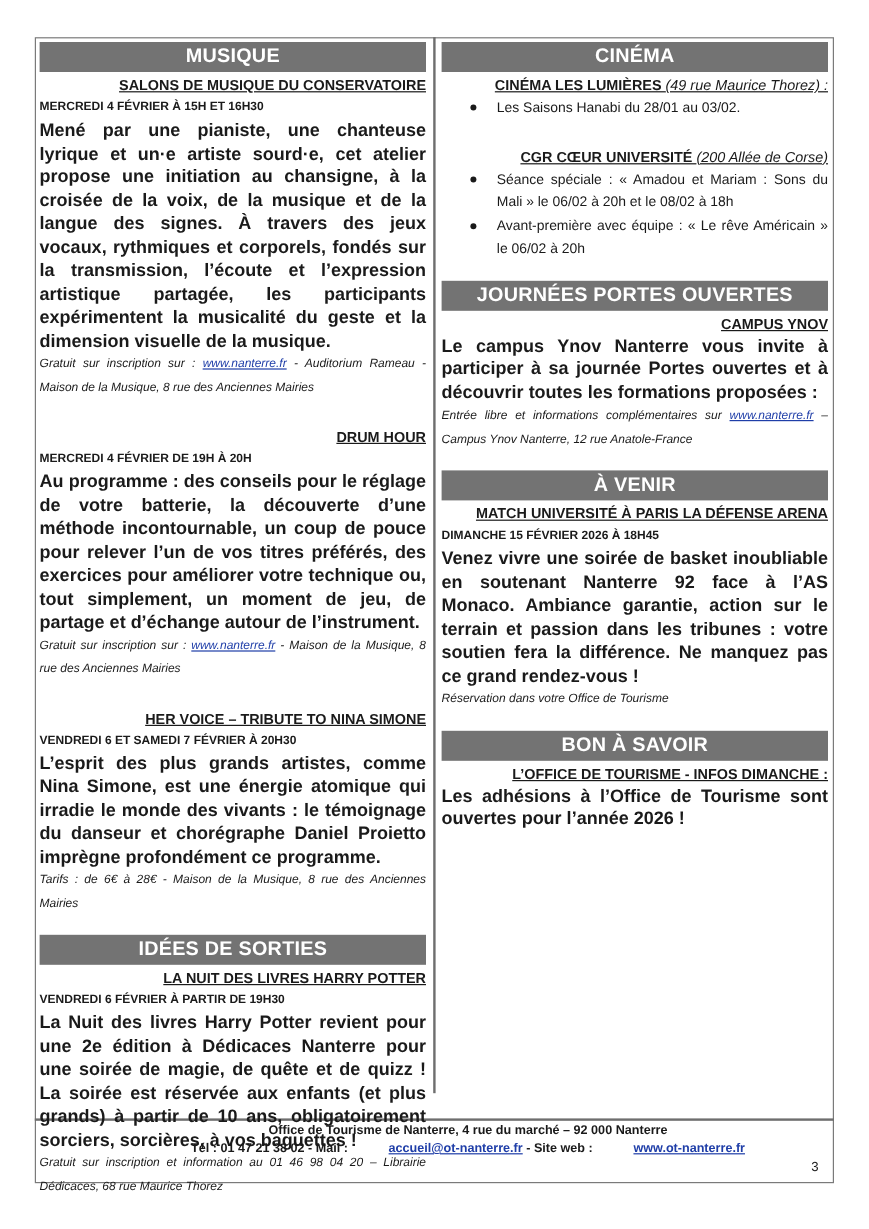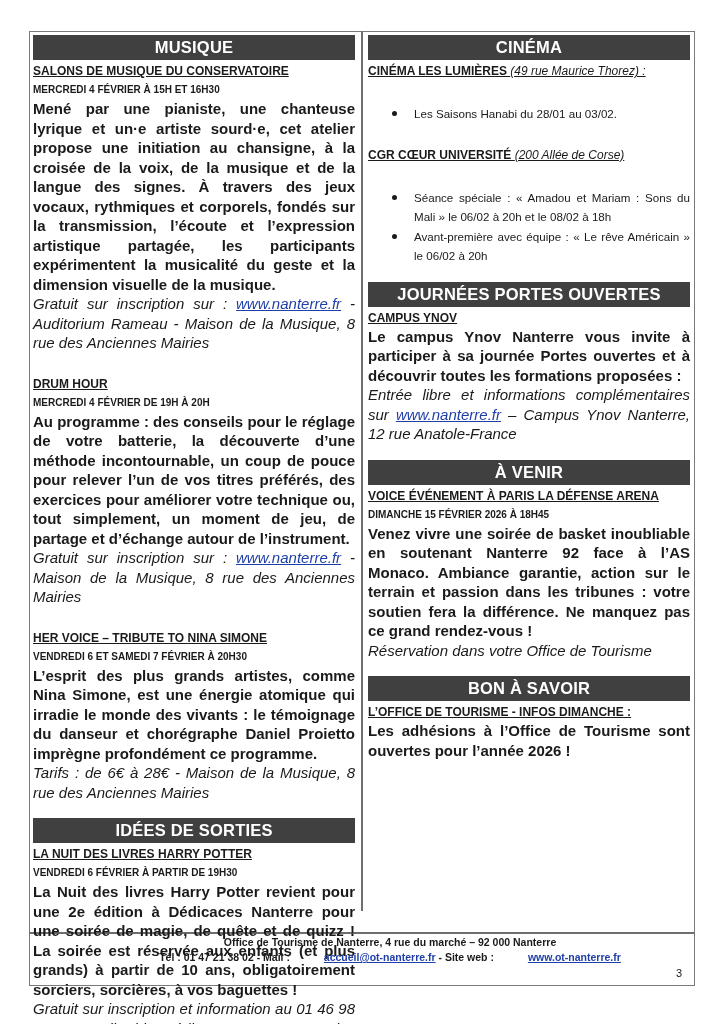--- a/index.html
+++ b/index.html
@@ -17,43 +17,43 @@
   .footer-rule {
     position: absolute; left: 29px; top: 932px; width: 666px; height: 1.5px;
     background: #6e6e6e;
   }
 
   .col { position: absolute; top: 35px; }
   .col-left { left: 33px; width: 322px; }
   .col-right { left: 368px; width: 322px; }
 
   .section-header {
-    background: #404040; color: #ffffff; text-align: center;
+    background: #737373; color: #ffffff; text-align: center;
     font-weight: bold; font-size: 16.5px; height: 25px; line-height: 25px;
     letter-spacing: 0.2px;
   }
   .event-title {
     font-weight: bold; font-size: 12px; text-decoration: underline;
-    margin-top: 3px; line-height: 17px; white-space: nowrap;
+    margin-top: 3px; line-height: 17px; white-space: nowrap; text-align: right;
   }
   .event-title .addr { font-weight: normal; font-style: italic; text-decoration: none; }
   .event-date {
     font-weight: bold; font-size: 10px; line-height: 19px; white-space: nowrap;
   }
   .body-text {
     font-size: 15px; line-height: 19.5px; text-align: justify; font-weight: bold;
   }
   .info-text {
-    font-size: 15px; line-height: 19.5px; font-style: italic; text-align: justify;
+    font-size: 10px; line-height: 19.5px; font-style: italic; text-align: justify;
   }
   .link { color: #1f3ea8; text-decoration: underline; }
   .gap-lg { height: 20px; }
   .gap-md { height: 16px; }
 
-  ul.bullets { list-style: none; margin-left: 20px; margin-top: 24px; }
+  ul.bullets { list-style: none; margin-left: 20px; }
   ul.bullets li {
     position: relative; padding-left: 26px; font-size: 11.6px; line-height: 19.5px;
     text-align: justify;
   }
   ul.bullets li .bullet-dot {
     position: absolute; left: 4px; top: 7px; width: 5px; height: 5px;
     background: #1a1a1a; border-radius: 50%;
   }
 
   .footer {
@@ -145,21 +145,21 @@
     <div class="section-header">JOURNÉES PORTES OUVERTES</div>
     <div class="event-title">CAMPUS YNOV</div>
     <p class="body-text">Le campus Ynov Nanterre vous invite à participer à sa journée Portes ouvertes et à découvrir toutes les formations proposées :</p>
     <p class="info-text"><span>Entrée libre et informations complémentaires sur </span><a class="link">www.nanterre.fr</a><span>  – Campus Ynov Nanterre, 12 rue Anatole-France</span></p>
   </section>
 
   <div class="gap-md"></div>
 
   <section>
     <div class="section-header">À VENIR</div>
-    <div class="event-title">VOICE ÉVÉNEMENT À PARIS LA DÉFENSE ARENA</div>
+    <div class="event-title">MATCH UNIVERSITÉ À PARIS LA DÉFENSE ARENA</div>
     <div class="event-date">DIMANCHE 15 FÉVRIER 2026 À 18H45</div>
     <p class="body-text">Venez vivre une soirée de basket inoubliable en soutenant Nanterre 92 face à l’AS Monaco. Ambiance garantie, action sur le terrain et passion dans les tribunes : votre soutien fera la différence. Ne manquez pas ce grand rendez-vous !</p>
     <p class="info-text">Réservation dans votre Office de Tourisme</p>
   </section>
 
   <div class="gap-md"></div>
 
   <section>
     <div class="section-header">BON À SAVOIR</div>
     <div class="event-title">L’OFFICE DE TOURISME - INFOS DIMANCHE :</div>

